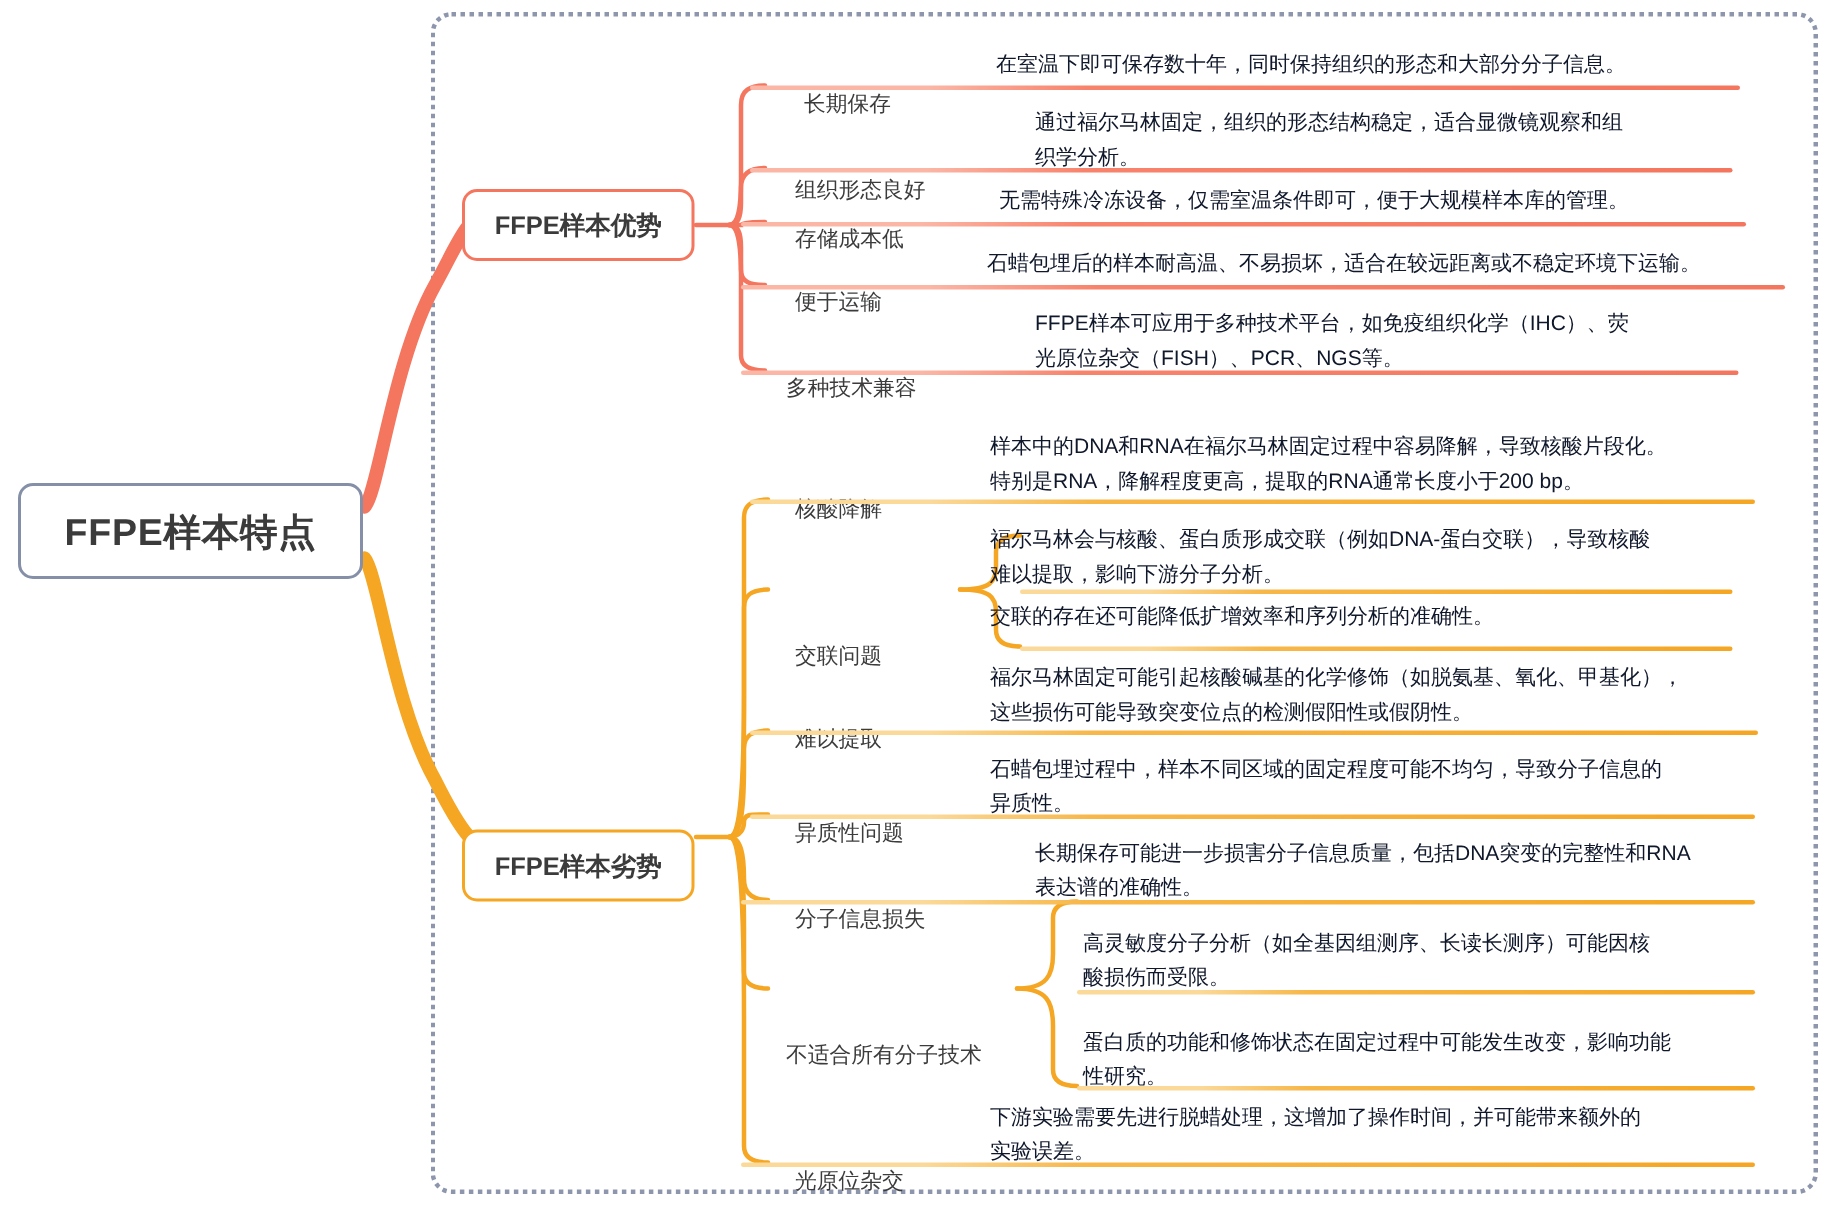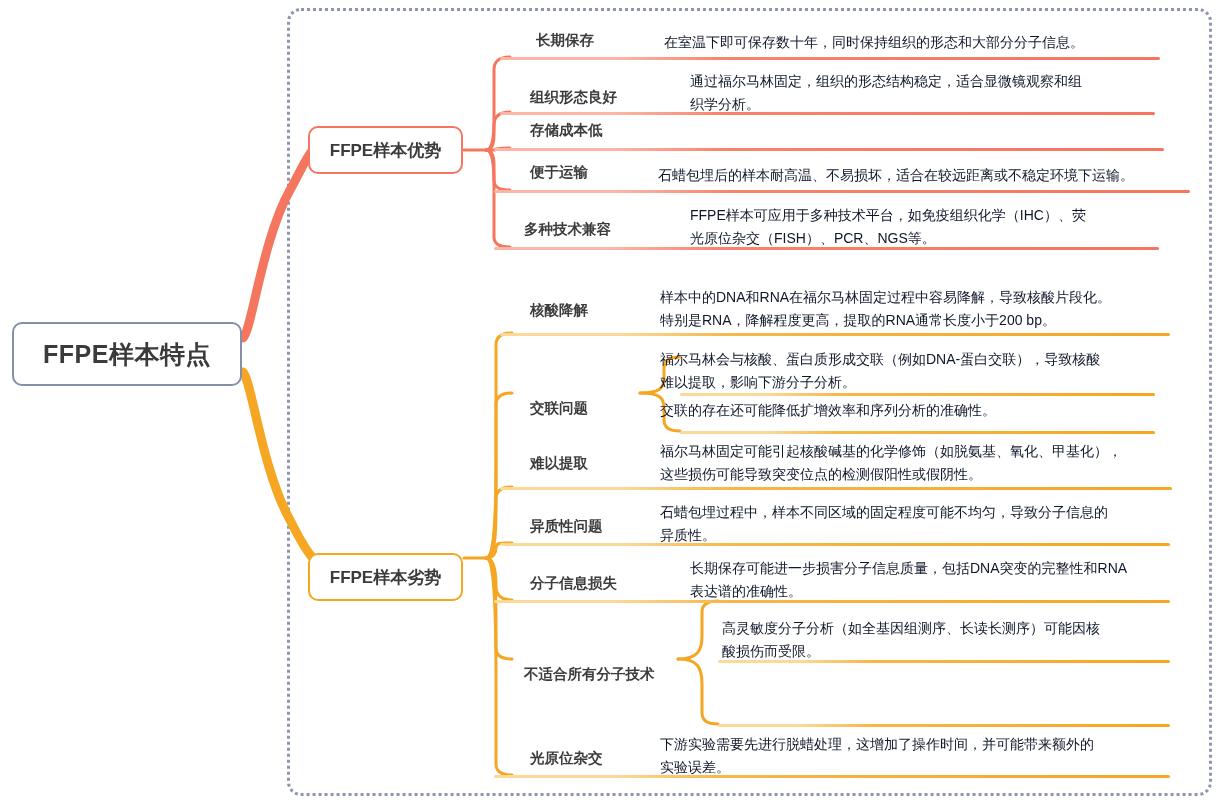--- a/index.html
+++ b/index.html
@@ -73,24 +73,25 @@
     color: #3b3b3b;
     box-sizing: border-box;
   }
   .node-l1.pros { left: 308px; top: 126px; }
   .node-l1.cons { left: 308px; top: 534px; border-color: #f5a623; margin-top: 19px; }
 
   
   .topic-label {
     position: absolute;
     font-size: 14.5px;
-    font-weight: bold;
+    font-weight: normal;
     color: #3c3c3c;
     white-space: nowrap;
     line-height: 1.2;
+    margin-top: 30px;
   }
   
   .desc {
     position: absolute;
     font-size: 14px;
     color: #0f172a;
     line-height: 1.62;
     white-space: pre-line;
   }
   
@@ -166,20 +167,21 @@
   <div class="topic-label" style="left:536px;top:32px">长期保存</div>
   <div class="desc" style="left:664px;top:31px;width:520px">在室温下即可保存数十年，同时保持组织的形态和大部分分子信息。</div>
   <div class="uline red" style="left:500px;top:57px;width:660px"></div>
 
   <div class="topic-label" style="left:530px;top:89px">组织形态良好</div>
   <div class="desc" style="left:690px;top:70px;width:470px">通过福尔马林固定，组织的形态结构稳定，适合显微镜观察和组
 织学分析。</div>
   <div class="uline red" style="left:500px;top:112px;width:655px"></div>
 
   <div class="topic-label" style="left:530px;top:122px">存储成本低</div>
+  <div class="desc" style="left:666px;top:122px;width:520px">无需特殊冷冻设备，仅需室温条件即可，便于大规模样本库的管理。</div>
   <div class="uline red" style="left:494px;top:148px;width:670px"></div>
 
   <div class="topic-label" style="left:530px;top:164px">便于运输</div>
   <div class="desc" style="left:658px;top:164px;width:545px">石蜡包埋后的样本耐高温、不易损坏，适合在较远距离或不稳定环境下运输。</div>
   <div class="uline red" style="left:494px;top:190px;width:696px"></div>
 
   <div class="topic-label" style="left:524px;top:221px">多种技术兼容</div>
   <div class="desc" style="left:690px;top:204px;width:470px">FFPE样本可应用于多种技术平台，如免疫组织化学（IHC）、荧
 光原位杂交（FISH）、PCR、NGS等。</div>
   <div class="uline red" style="left:494px;top:247px;width:665px"></div>
@@ -208,20 +210,22 @@
 
   <div class="topic-label" style="left:530px;top:575px">分子信息损失</div>
   <div class="desc" style="left:690px;top:557px;width:500px">长期保存可能进一步损害分子信息质量，包括DNA突变的完整性和RNA
 表达谱的准确性。</div>
   <div class="uline amber" style="left:494px;top:600px;width:676px"></div>
 
   <div class="topic-label" style="left:524px;top:666px">不适合所有分子技术</div>
   <div class="desc" style="left:722px;top:617px;width:460px">高灵敏度分子分析（如全基因组测序、长读长测序）可能因核
 酸损伤而受限。</div>
   <div class="uline amber" style="left:718px;top:660px;width:452px"></div>
+  <div class="desc" style="left:722px;top:683px;width:460px">蛋白质的功能和修饰状态在固定过程中可能发生改变，影响功能
+性研究。</div>
   <div class="uline amber" style="left:718px;top:724px;width:452px"></div>
 
   <div class="topic-label" style="left:530px;top:750px">光原位杂交</div>
   <div class="desc" style="left:660px;top:733px;width:530px">下游实验需要先进行脱蜡处理，这增加了操作时间，并可能带来额外的
 实验误差。</div>
   <div class="uline amber" style="left:494px;top:775px;width:676px"></div>
 
 </div>
 
 </body></html>

